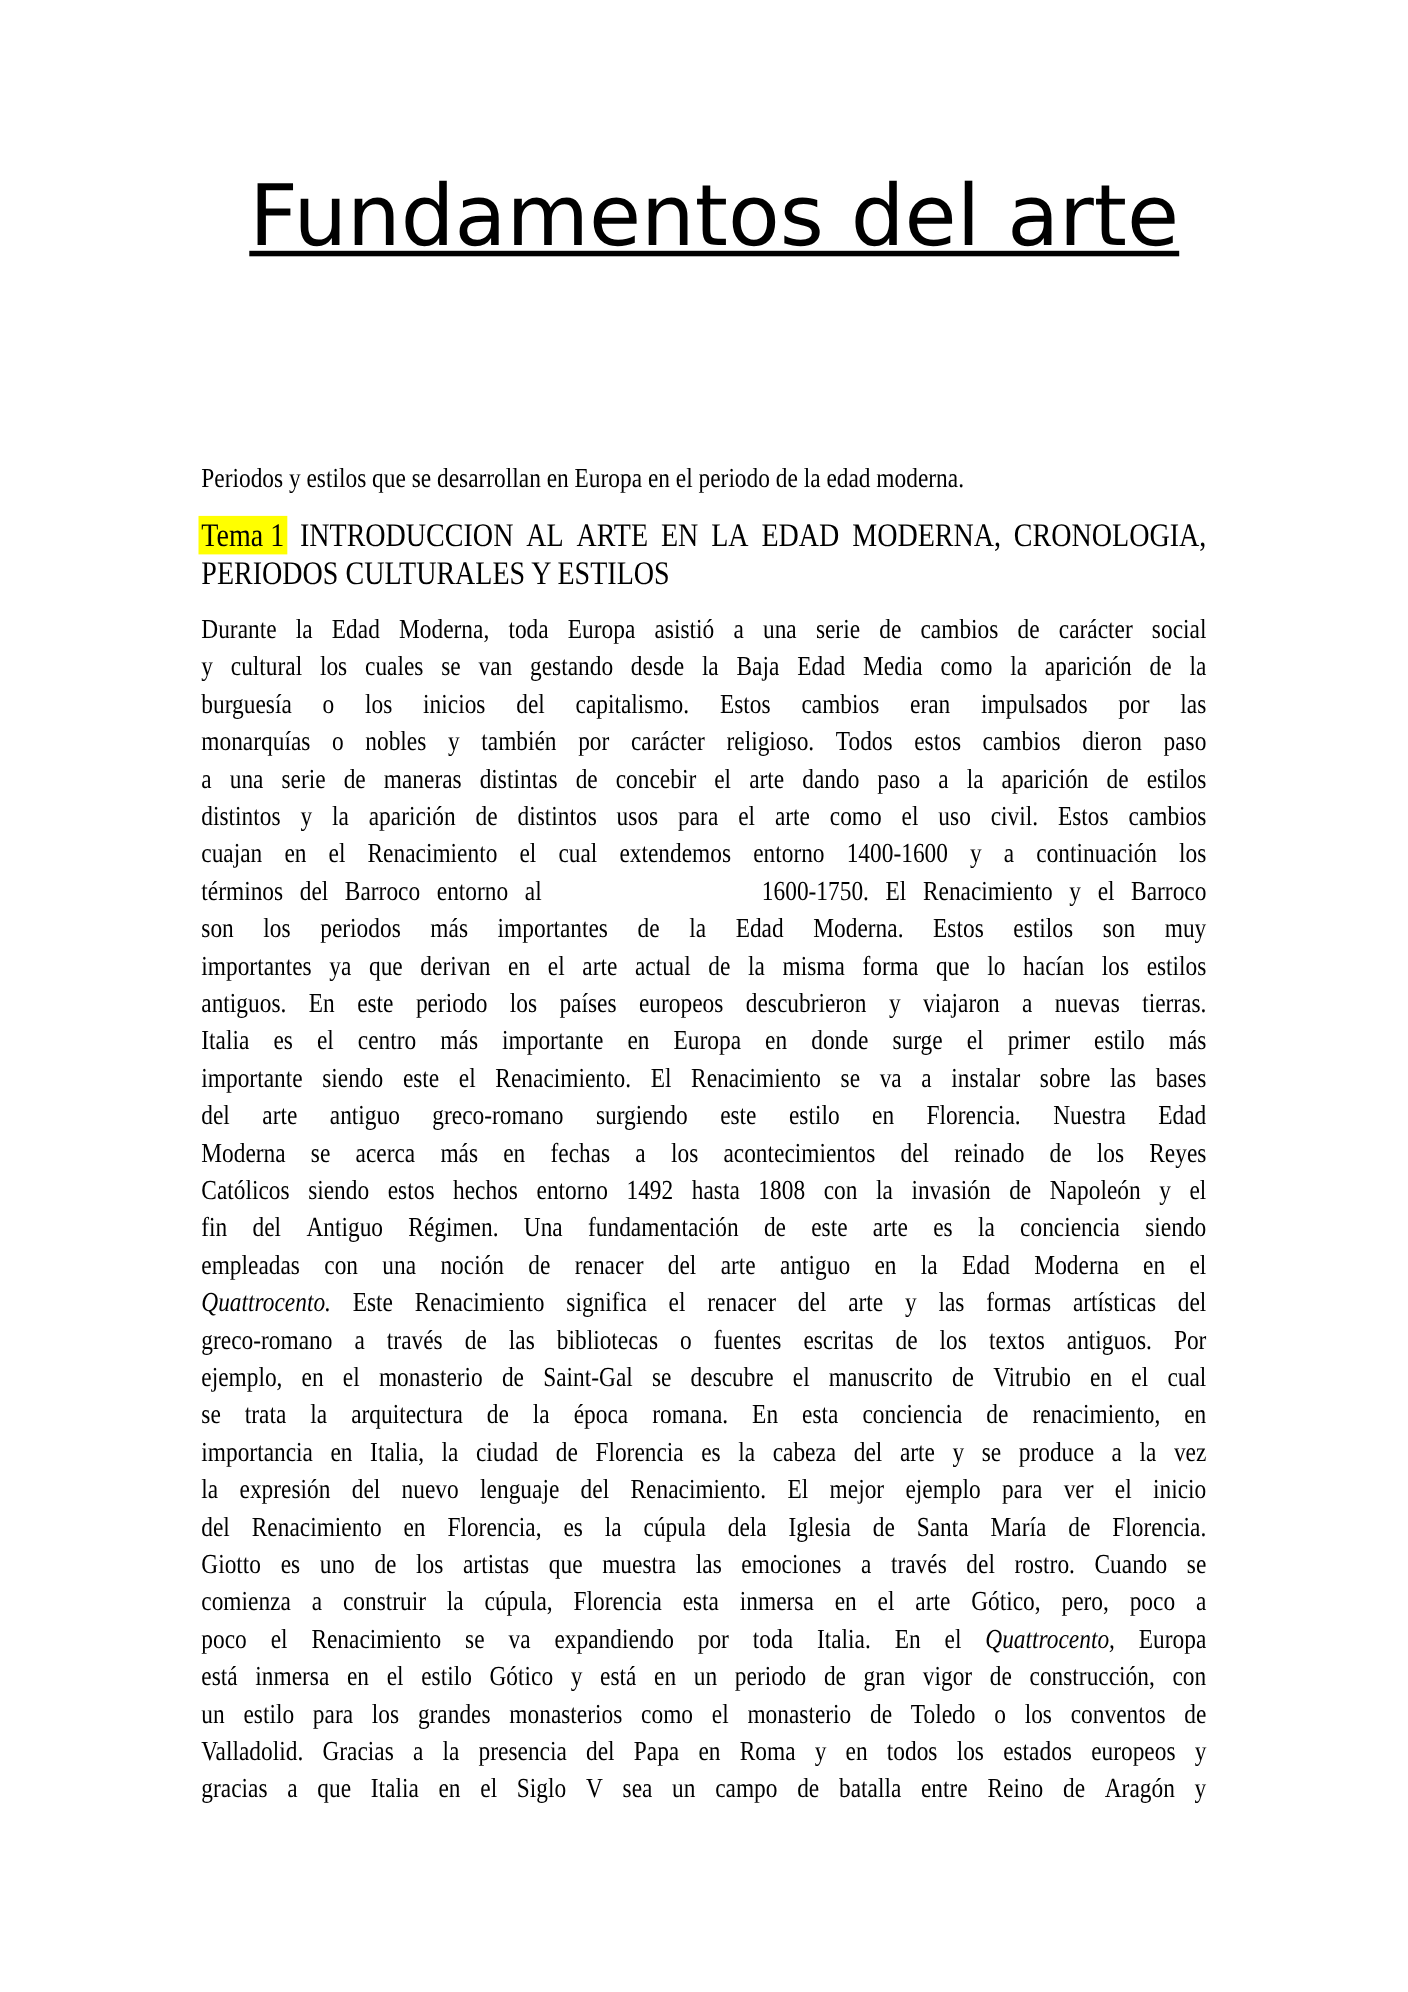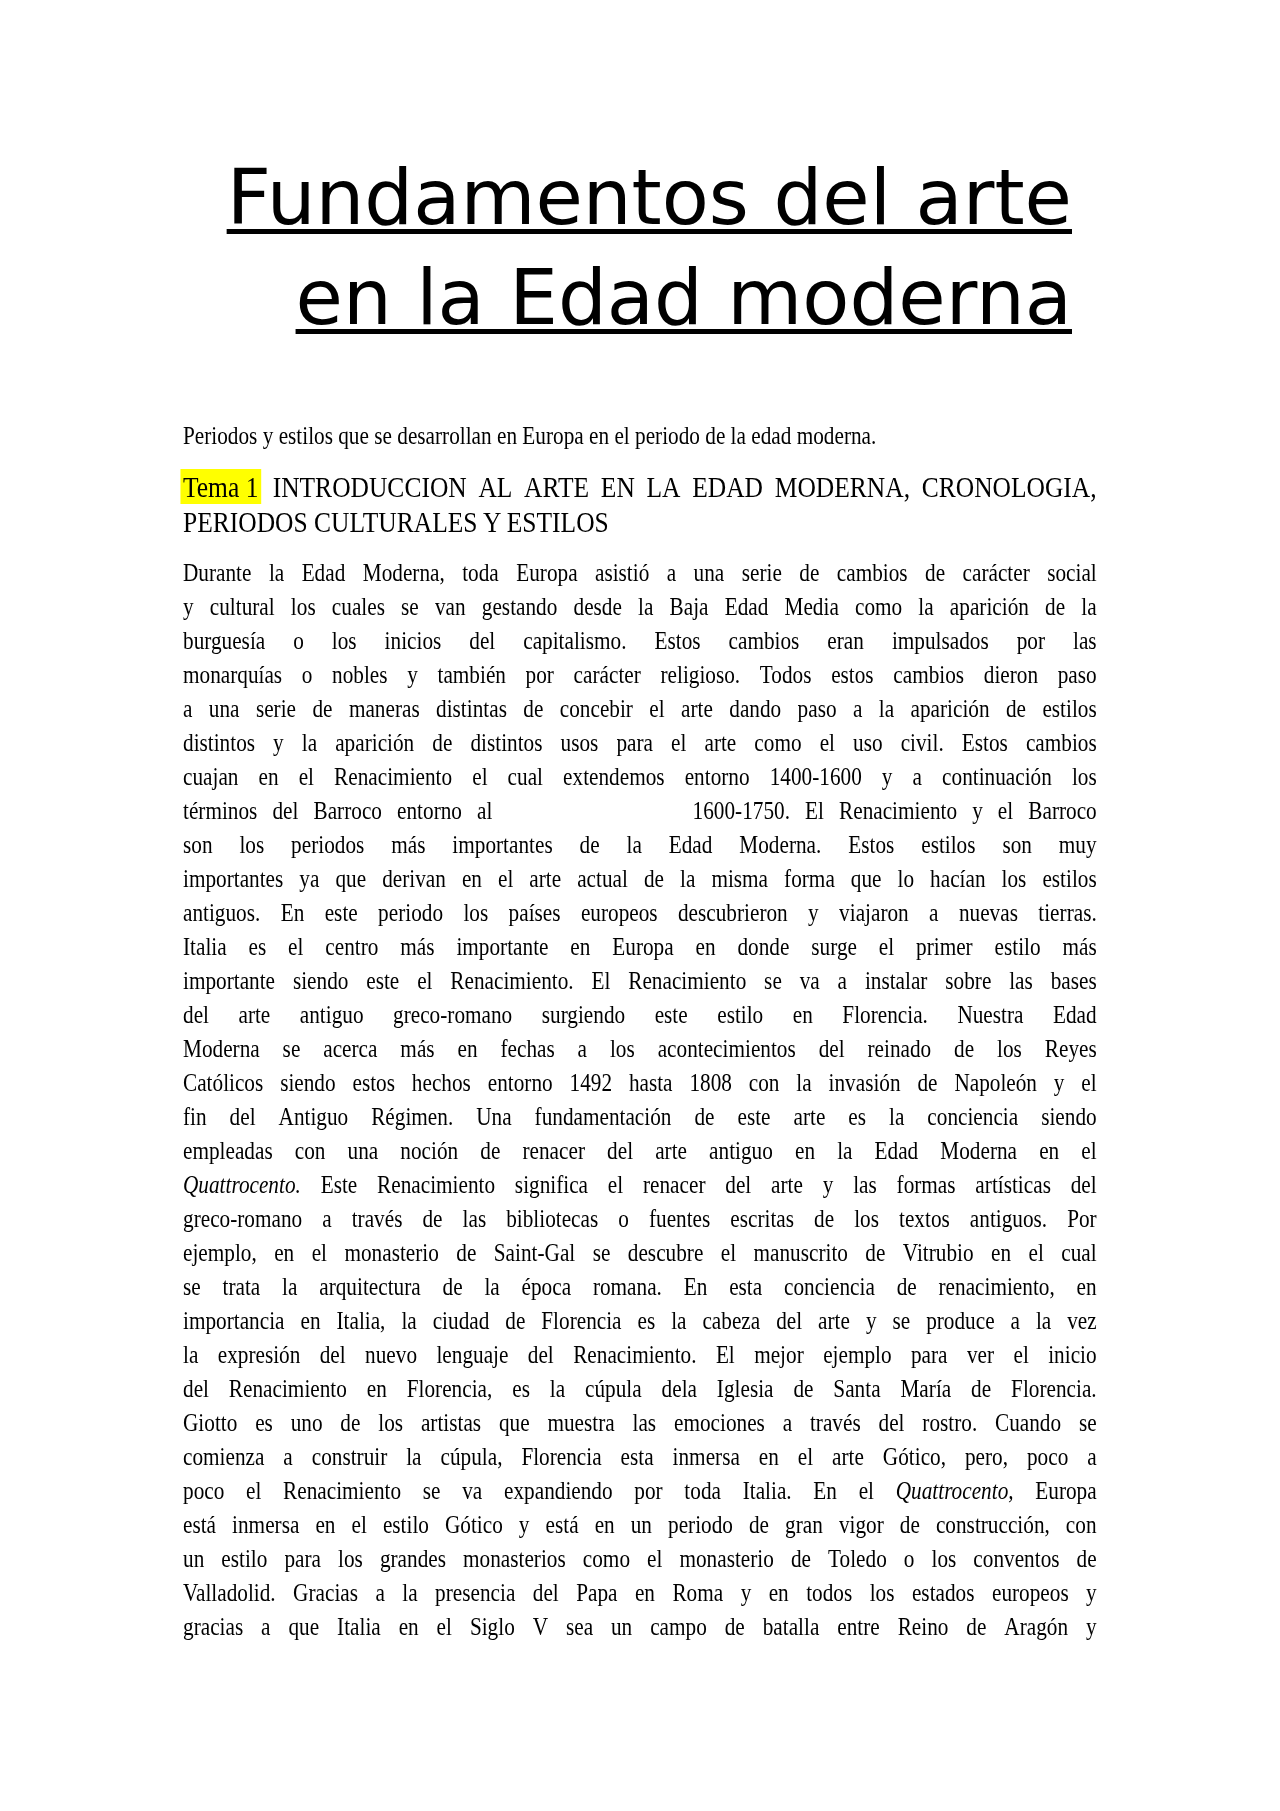--- a/index.html
+++ b/index.html
@@ -13,21 +13,21 @@
   }
   .page {
     position: absolute; inset: 0;
     background: #ffffff;
   }
   
   .doc-title {
     position: absolute;
     top: 148px;
     right: 208px;
-    text-align: right;
+    text-align: center;
     font-family: "DejaVu Sans", sans-serif;
     font-size: 77px;
     line-height: 100px;
     font-weight: 400;
     white-space: nowrap;
   }
   .doc-title .tline-text {
     text-decoration: underline;
     text-decoration-thickness: 5px;
     text-underline-offset: 5px;
@@ -83,21 +83,20 @@
   .jline .it { font-style: italic; }
   .jline .gap { display: inline-block; }
 </style>
 </head>
 <body>
 
 <div class="page">
 
   <div class="doc-title">
     <div class="tline"><span class="tline-text">Fundamentos del arte</span></div>
-    <div class="tline"><span class="tline-text">en la Edad moderna</span></div>
   </div>
 
   <div class="intro">Periodos y estilos que se desarrollan en Europa en el periodo de la edad moderna.</div>
 
   <div class="tema-heading">
     <div class="tema-line1">
         <span class="hl">Tema 1</span>
         <span>INTRODUCCION</span>
         <span>AL</span>
         <span>ARTE</span>

